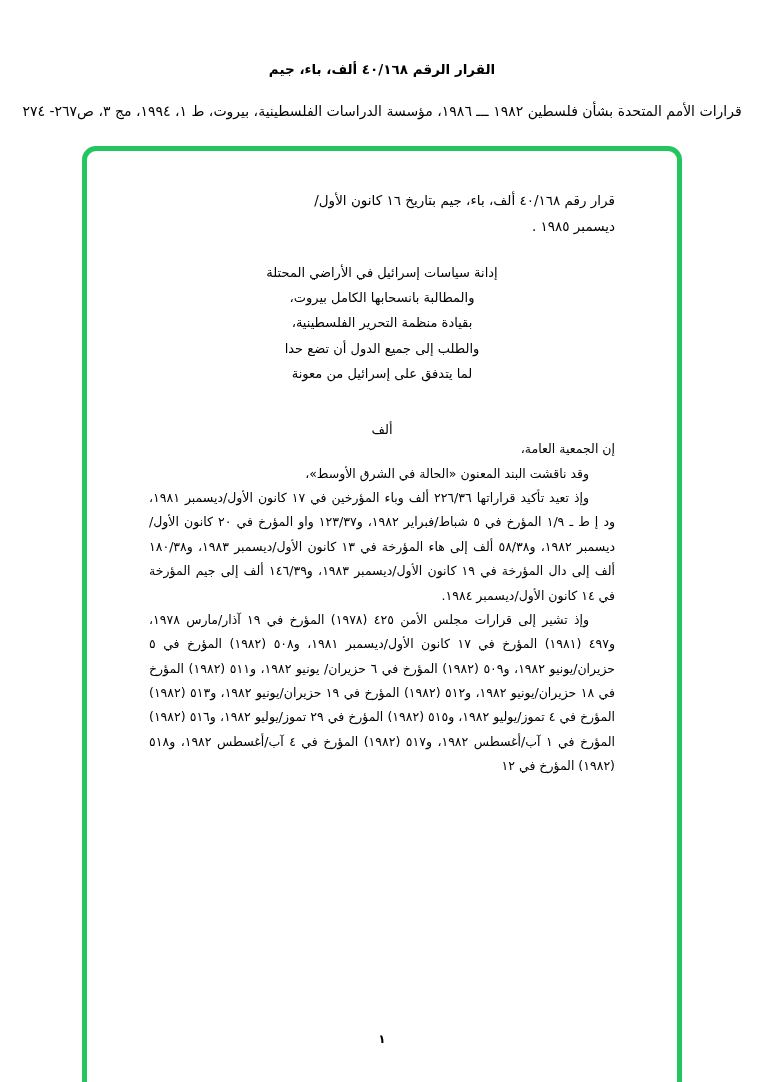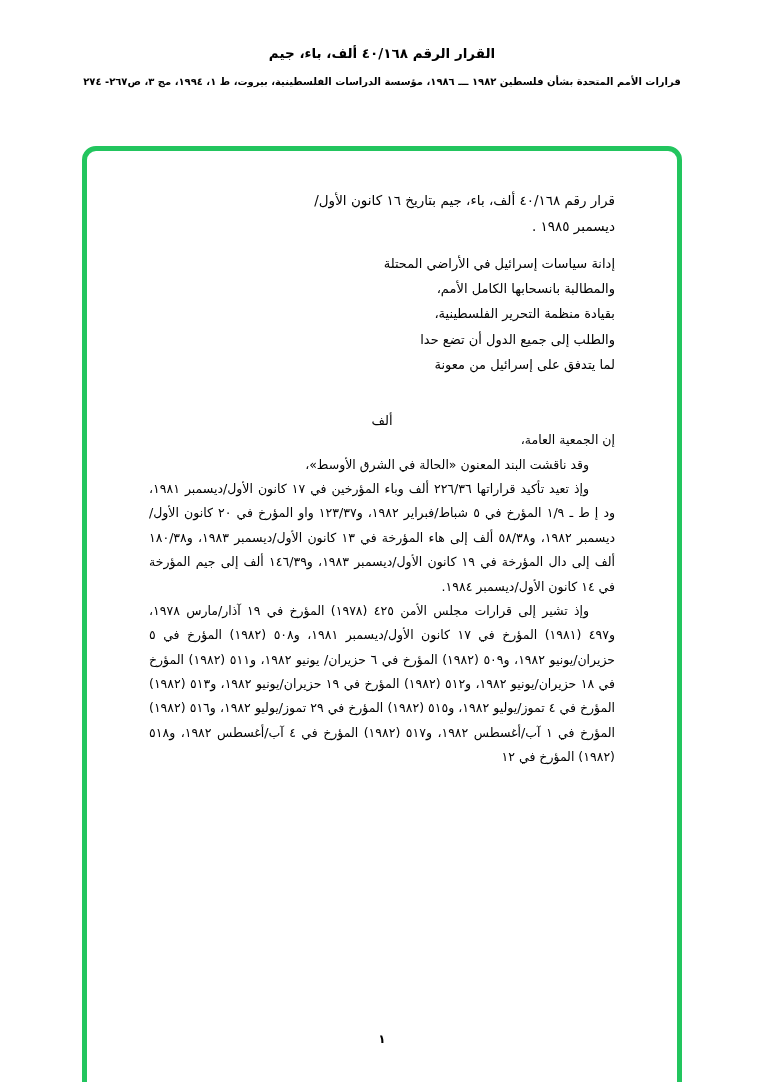--- a/index.html
+++ b/index.html
@@ -19,33 +19,33 @@
   .page {
     width: 764px;
     height: 1082px;
     position: relative;
     box-sizing: border-box;
   }
 
   
   .doc-header {
     text-align: center;
-    padding-top: 44px;
+    padding-top: 60px;
   }
   .doc-header .title {
     font-size: 13.5px;
     font-weight: bold;
     letter-spacing: 0px;
     line-height: 1.4;
     direction: rtl;
   }
   .doc-header .source {
-    font-size: 10px;
-    font-weight: bold;
-    margin-top: 12px;
+    font-size: 14px;
+    font-weight: normal;
+    margin-top: 23px;
     line-height: 1.4;
     direction: rtl;
   }
 
   
   .frame {
     position: absolute;
     top: 146px;
     right: 82px;
     left: 82px;
@@ -64,21 +64,22 @@
 
   
   .res-line {
     font-size: 13.5px;
     line-height: 1.95;
     text-align: right;
     direction: rtl;
   }
 
   .center-block {
-    margin-top: 11px;
+    margin-top: 20px;
+    text-align: center;
     direction: rtl;
   }
   .center-block .cline {
     font-size: 13px;
     line-height: 1.95;
   }
 
   .section-letter {
     margin-top: 36px;
     text-align: center;
@@ -122,21 +123,21 @@
   </div>
 
   <div class="frame">
     <div class="frame-inner">
 
       <div class="res-line">قرار رقم ٤٠/١٦٨ ألف، باء، جيم بتاريخ ١٦ كانون الأول/</div>
       <div class="res-line">ديسمبر ١٩٨٥ .</div>
 
       <div class="center-block">
         <div class="cline">إدانة سياسات إسرائيل في الأراضي المحتلة</div>
-        <div class="cline">والمطالبة بانسحابها الكامل الأمم،</div>
+        <div class="cline">والمطالبة بانسحابها الكامل بيروت،</div>
         <div class="cline">بقيادة منظمة التحرير الفلسطينية،</div>
         <div class="cline">والطلب إلى جميع الدول أن تضع حدا</div>
         <div class="cline">لما يتدفق على إسرائيل من معونة</div>
       </div>
 
       <div class="section-letter">ألف</div>
 
       <div class="para no-indent">إن الجمعية العامة،</div>
       <div class="para first-indent">وقد ناقشت البند المعنون «الحالة في الشرق الأوسط»،</div>
       <div class="para first-indent">وإذ تعيد تأكيد قراراتها ٢٢٦/٣٦ ألف وباء المؤرخين في ١٧ كانون الأول/ديسمبر ١٩٨١، ود إ ط ـ ١/٩ المؤرخ في ٥ شباط/فبراير ١٩٨٢، و١٢٣/٣٧ واو المؤرخ في ٢٠ كانون الأول/ديسمبر ١٩٨٢، و٥٨/٣٨ ألف إلى هاء المؤرخة في ١٣ كانون الأول/ديسمبر ١٩٨٣، و١٨٠/٣٨ ألف إلى دال المؤرخة في ١٩ كانون الأول/ديسمبر ١٩٨٣، و١٤٦/٣٩ ألف إلى جيم المؤرخة في ١٤ كانون الأول/ديسمبر ١٩٨٤.</div>

